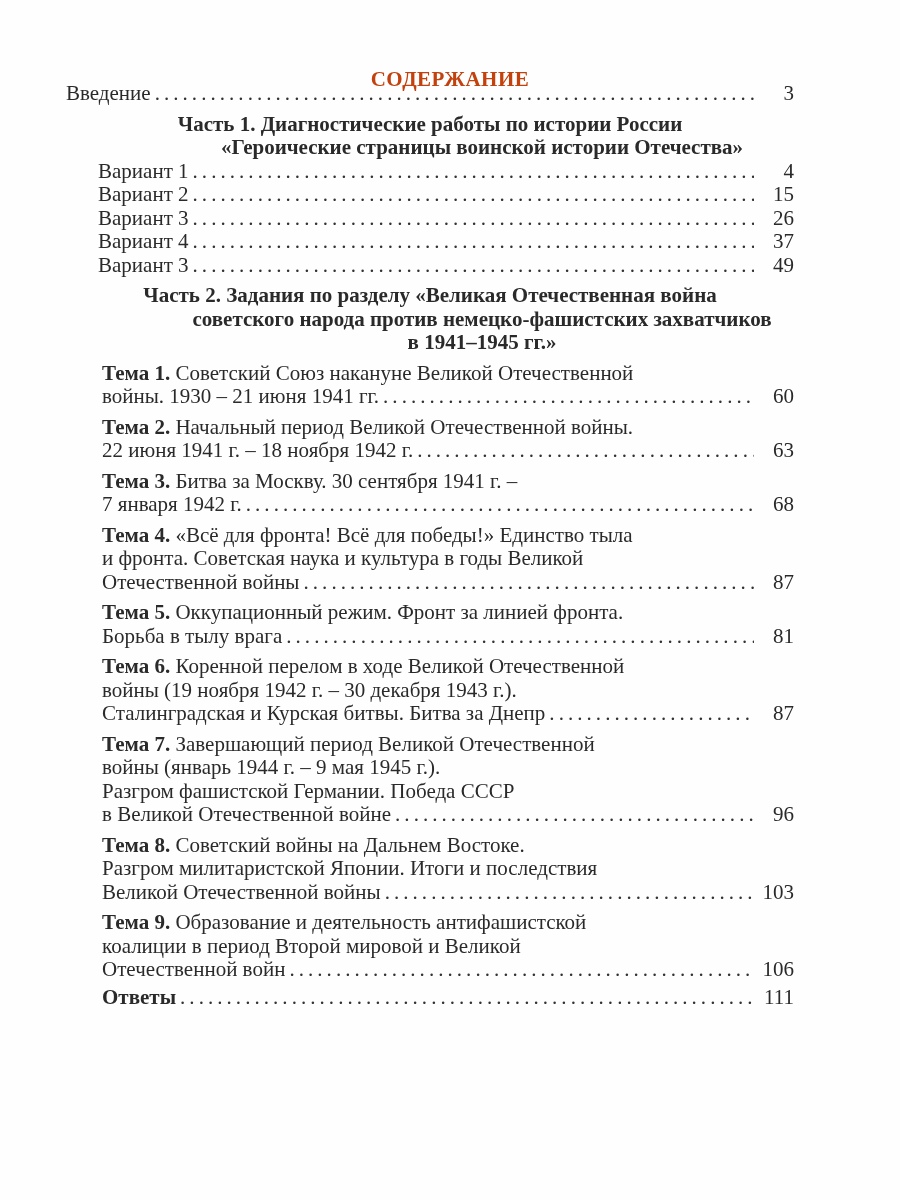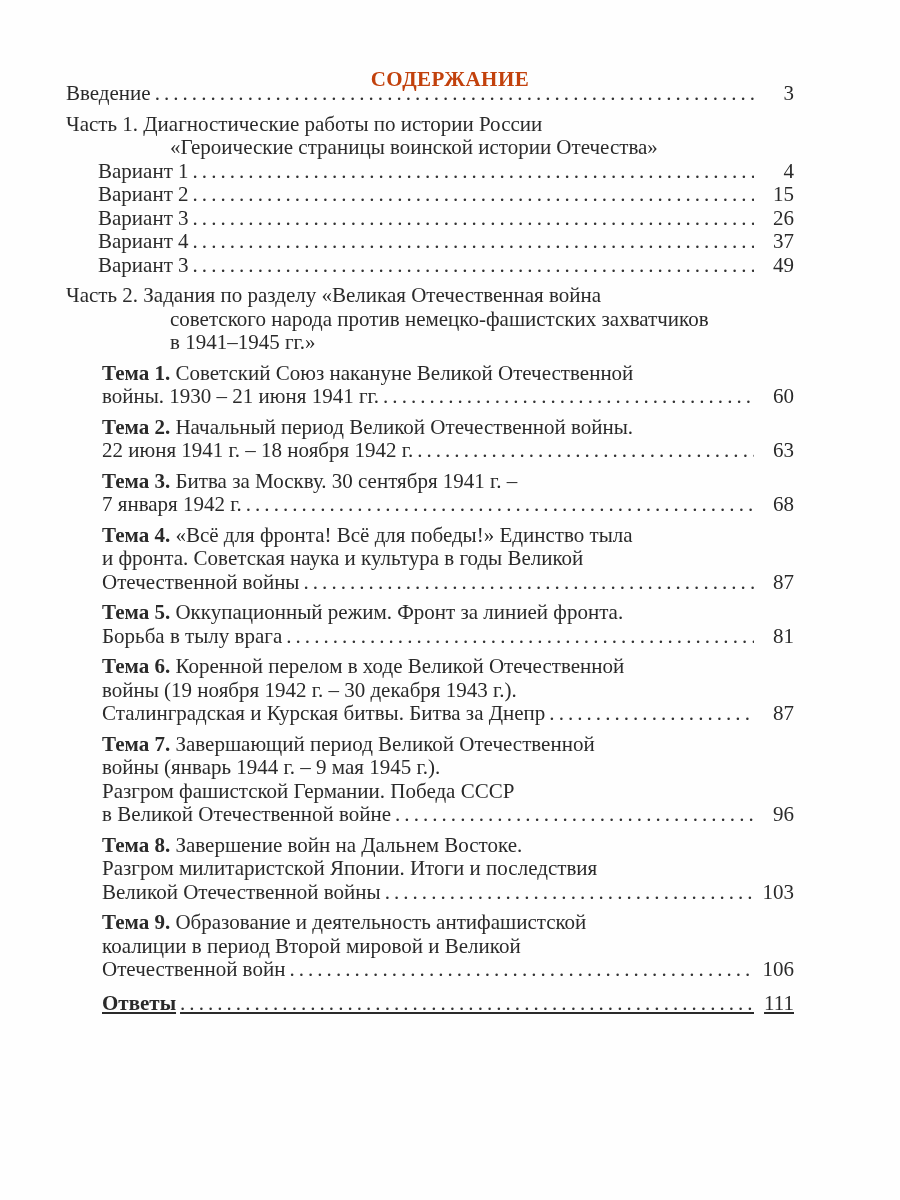--- a/index.html
+++ b/index.html
@@ -67,21 +67,22 @@
     min-width: 34px;
     text-align: right;
   }
   .line { white-space: nowrap; }
   .bold { font-weight: bold; }
   .section {
     margin-top: 7px;
   }
   .intro { margin-top: 0; }
   .part-title {
-    font-weight: normal;
+    font-weight: bold;
+    text-align: center;
   }
   .part-title .cont {
     padding-left: 104px;
   }
   .variants {
     padding-left: 32px;
   }
   .topics {
     padding-left: 36px;
   }
@@ -207,40 +208,40 @@
         <div class="line">войны (январь 1944 г. – 9 мая 1945 г.).</div>
         <div class="line">Разгром фашистской Германии. Победа СССР</div>
         <div class="row">
           <span class="text">в Великой Отечественной войне</span>
           <span class="dots"></span>
           <span class="page-num">96</span>
         </div>
       </div>
 
       <div class="topic">
-        <div class="line"><span class="label">Тема 8.</span> <span>Завершение войн на Дальнем Востоке.</span></div>
+        <div class="line"><span class="label">Тема 8.</span> <span>Советский войны на Дальнем Востоке.</span></div>
         <div class="line">Разгром милитаристской Японии. Итоги и последствия</div>
         <div class="row">
           <span class="text">Великой Отечественной войны</span>
           <span class="dots"></span>
           <span class="page-num">103</span>
         </div>
       </div>
 
       <div class="topic">
         <div class="line"><span class="label">Тема 9.</span> <span>Образование и деятельность антифашистской</span></div>
         <div class="line">коалиции в период Второй мировой и Великой</div>
         <div class="row">
           <span class="text">Отечественной войн</span>
           <span class="dots"></span>
           <span class="page-num">106</span>
         </div>
       </div>
 
-      <div class="row answers-row" style="margin-top:10px;text-decoration:underline;">
+      <div class="row answers-row" style="margin-top:4px;">
         <span class="text bold">Ответы</span>
         <span class="dots"></span>
         <span class="page-num">111</span>
       </div>
 
     </div>
   </div>
 </div>
 
 </body></html>

